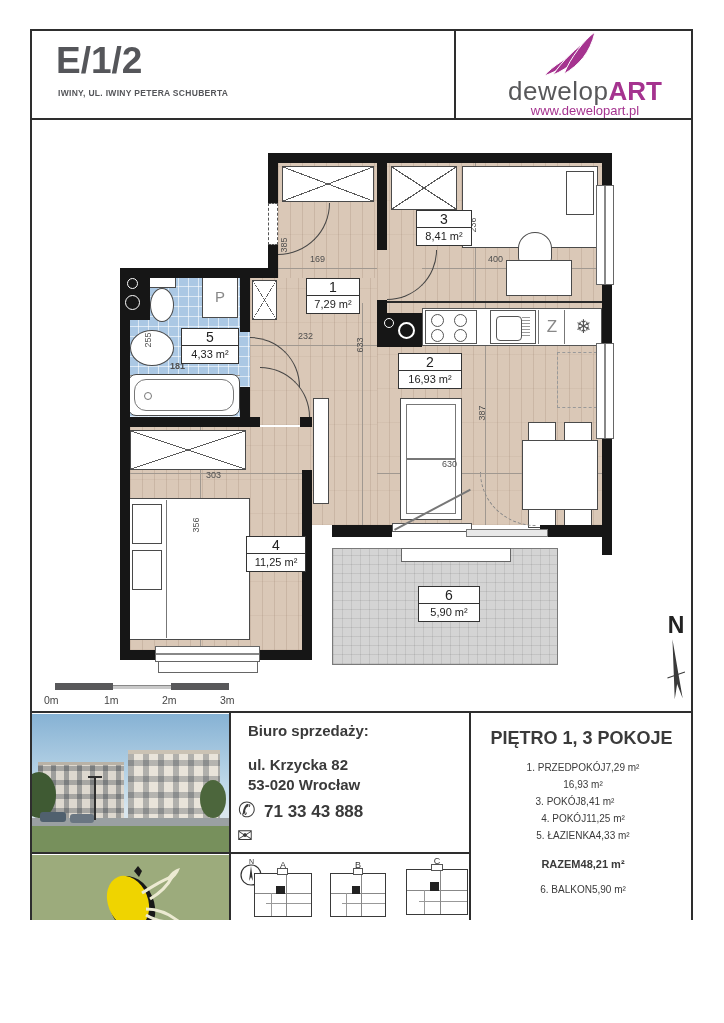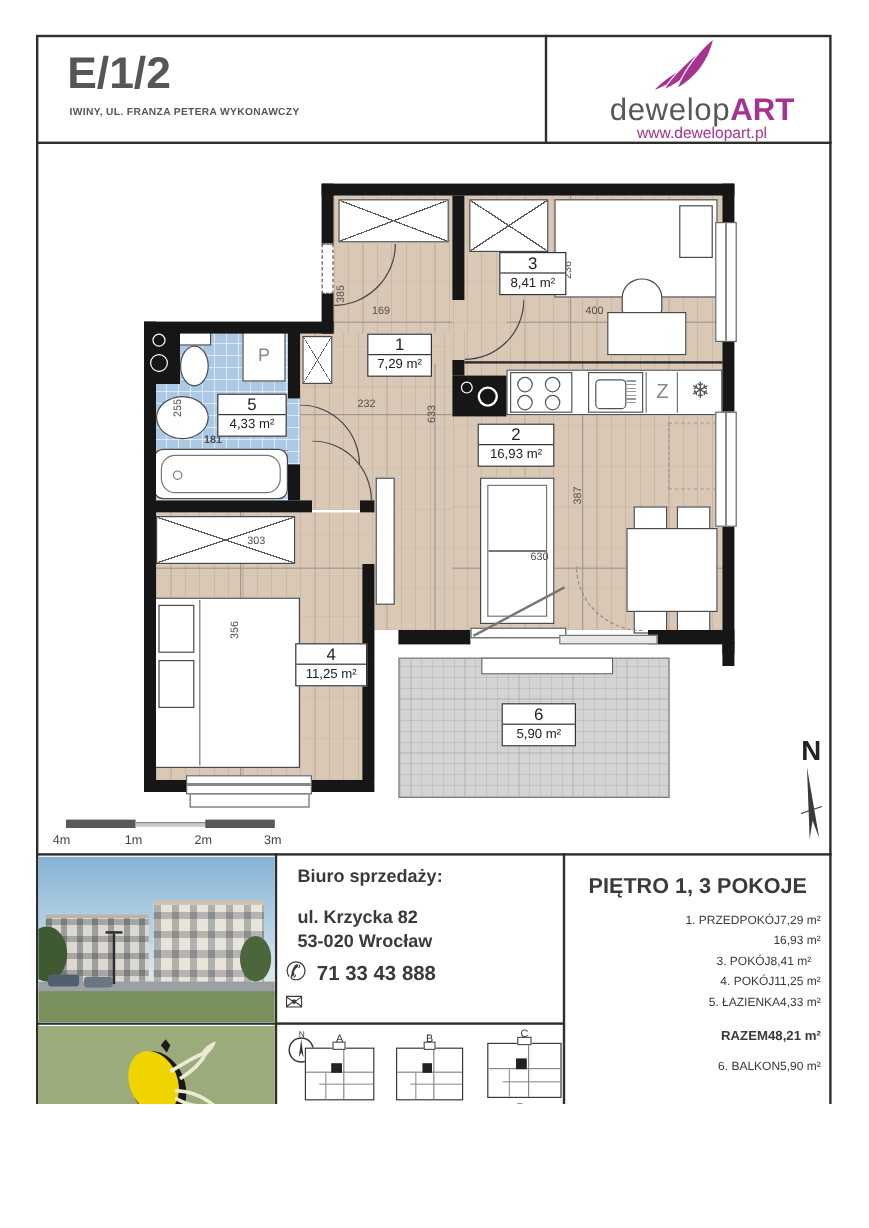--- a/index.html
+++ b/index.html
@@ -19,21 +19,21 @@
   .xbox{background-image:linear-gradient(to top right,transparent 49.2%,#5a5a5a 49.2% 50.8%,transparent 50.8%),linear-gradient(to bottom right,transparent 49.2%,#5a5a5a 49.2% 50.8%,transparent 50.8%);}
   .door{position:absolute;z-index:12;box-sizing:border-box;}
   .dline{position:absolute;background:#a09890;z-index:5;}
   .dim{position:absolute;font-size:9px;color:#4f4f4f;z-index:30;background:transparent;white-space:nowrap;}
   .vdim{transform:rotate(-90deg);transform-origin:center;}
   .rlbl{position:absolute;background:#fff;border:1px solid #333;text-align:center;color:#222;z-index:32;box-sizing:border-box;}
   .rlbl .n{font-size:14px;line-height:16px;border-bottom:1px solid #333;font-weight:400;}
   .rlbl .a{font-size:11px;line-height:17px;}
   .appl{position:absolute;background:#fff;border:1px solid #555;box-sizing:border-box;z-index:11;}
   .burner{position:absolute;border:1px solid #555;border-radius:50%;background:#fff;}
-  .srow{position:absolute;display:flex;justify-content:flex-end;color:#3a3a3a;font-size:10px;}
+  .srow{position:absolute;display:flex;justify-content:center;color:#3a3a3a;font-size:10px;}
   .lrow{position:absolute;display:flex;color:#3a3a3a;font-size:5.5px;line-height:7px;}
   .mini{position:absolute;background:#fff;border:1.5px solid #3a3a3a;box-sizing:border-box;z-index:2;}
   .mh{position:absolute;left:0;right:0;top:45%;border-top:1px solid #888;}
   .mh2{position:absolute;left:20%;right:0;top:70%;border-top:1px solid #999;}
   .mv{position:absolute;top:0;bottom:0;left:55%;border-left:1px solid #888;}
   .mv2{position:absolute;top:45%;bottom:0;left:28%;border-left:1px solid #999;}
   .mc{position:absolute;left:38%;top:28%;width:16%;height:20%;background:#222;}
   .mn{position:absolute;left:40%;top:-6px;width:16%;height:5px;background:#fff;border:1px solid #555;}
   .me{position:absolute;right:1%;bottom:1%;width:44%;height:48%;background:#c9cfa6;}
   .mlbl{position:absolute;font-size:9px;color:#333;text-align:center;z-index:3;}
@@ -45,21 +45,21 @@
 
   <div class="frame" style="left:30px;top:29px;width:663px;height:964px;"></div>
   <div class="hdiv" style="left:30px;top:118px;width:663px;height:2px;"></div>
   <div class="hdiv" style="left:454px;top:29px;width:2px;height:91px;"></div>
   <div class="hdiv" style="left:30px;top:711px;width:663px;height:2px;"></div>
   <div class="hdiv" style="left:30px;top:852px;width:440px;height:2px;"></div>
   <div class="hdiv" style="left:229px;top:711px;width:2px;height:282px;"></div>
   <div class="hdiv" style="left:469px;top:711px;width:2px;height:282px;"></div>
 
   <div class="abs" style="left:56px;top:40px;font-size:37px;font-weight:bold;color:#55565a;">E/1/2</div>
-  <div class="abs" style="left:58px;top:88px;font-size:8.5px;font-weight:bold;color:#55565a;letter-spacing:.3px;">IWINY, UL. FRANZA PETERA WYKONAWCZY</div>
+  <div class="abs" style="left:58px;top:88px;font-size:8.5px;font-weight:bold;color:#55565a;letter-spacing:.3px;">IWINY, UL. IWINY PETERA SCHUBERTA</div>
 
   <div class="abs" style="left:540px;top:31px;width:70px;height:46px;z-index:2;">
     <svg width="70" height="46" viewBox="0 0 70 46">
       <path d="M4,45 C18,40 30,33 38,21 C30,25 12,35 4,45 Z" fill="#a5338f" stroke="#fff" stroke-width="1"></path>
       <path d="M13,44 C29,37 41,27 48,9 C38,15 21,31 13,44 Z" fill="#a5338f" stroke="#fff" stroke-width="1"></path>
       <path d="M24,43 C39,34 50,22 55,1 C45,8 30,27 24,43 Z" fill="#a5338f" stroke="#fff" stroke-width="1"></path>
     </svg>
   </div>
   <div class="abs" style="left:480px;top:76px;width:210px;text-align:center;font-size:26px;color:#58585a;"><span style="letter-spacing:.5px;">dewelop</span><span style="color:#a5338f;font-weight:bold;">ART</span></div>
   <div class="abs" style="left:480px;top:103px;width:210px;text-align:center;font-size:13px;color:#a5338f;">www.dewelopart.pl</div>
@@ -175,21 +175,21 @@
     <div class="dline" style="left:365px;top:23px;width:1px;height:140px;"></div>
 
     <div class="dim" style="left:200px;top:114px;">169</div>
     <div class="dim vdim" style="left:166px;top:100px;">385</div>
     <div class="dim" style="left:378px;top:114px;">400</div>
     <div class="dim vdim" style="left:355px;top:80px;">236</div>
     <div class="dim" style="left:188px;top:191px;">232</div>
     <div class="dim vdim" style="left:242px;top:200px;">633</div>
     <div class="dim" style="left:60px;top:221px;font-weight:bold;">181</div>
     <div class="dim vdim" style="left:30px;top:195px;">255</div>
-    <div class="dim" style="left:96px;top:305px;">303</div>
+    <div class="dim" style="left:96px;top:330px;">303</div>
     <div class="dim vdim" style="left:78px;top:380px;">356</div>
     <div class="dim vdim" style="left:364px;top:268px;">387</div>
     <div class="dim" style="left:332px;top:319px;">630</div>
 
     <div class="rlbl" style="left:196px;top:138px;width:54px;">
       <div class="n">1</div>
       <div class="a">7,29 m²</div>
     </div>
     <div class="rlbl" style="left:288px;top:213px;width:64px;">
       <div class="n">2</div>
@@ -217,21 +217,21 @@
     <div style="font-size:23px;font-weight:bold;color:#222;">N</div>
     <svg width="22" height="68" viewBox="0 0 22 68" style="transform:rotate(-6deg);">
       <polygon points="11,0 15,60 11,45 7,60" fill="#3a3a3a"></polygon>
       <line x1="2" y1="38" x2="20" y2="34" stroke="#3a3a3a" stroke-width="1"></line>
     </svg>
   </div>
 
   <div class="abs" style="left:55px;top:683px;width:58px;height:7px;background:#58585a;"></div>
   <div class="abs" style="left:113px;top:685px;width:58px;height:3px;background:#c9c9c9;border-top:1px solid #888;"></div>
   <div class="abs" style="left:171px;top:683px;width:58px;height:7px;background:#58585a;"></div>
-  <div class="abs" style="left:44px;top:694px;font-size:10.5px;color:#444;">4m</div>
+  <div class="abs" style="left:44px;top:694px;font-size:10.5px;color:#444;">0m</div>
   <div class="abs" style="left:104px;top:694px;font-size:10.5px;color:#444;">1m</div>
   <div class="abs" style="left:162px;top:694px;font-size:10.5px;color:#444;">2m</div>
   <div class="abs" style="left:220px;top:694px;font-size:10.5px;color:#444;">3m</div>
 
   <div class="abs" style="left:32px;top:714px;width:197px;height:138px;overflow:hidden;background:linear-gradient(180deg,#86b2d4 0%,#c3dbea 55%,#d9e6ee 70%);">
     <div class="abs" style="left:6px;top:48px;width:86px;height:62px;background:#ddd8cf;border-top:3px solid #b9b2a6;background-image:repeating-linear-gradient(90deg,rgba(40,50,60,.35) 0 5px,transparent 5px 13px),repeating-linear-gradient(0deg,rgba(40,50,60,.3) 0 5px,transparent 5px 14px);"></div>
     <div class="abs" style="left:96px;top:36px;width:92px;height:76px;background:#e9e4da;border-top:4px solid #cac2b4;background-image:repeating-linear-gradient(90deg,rgba(45,55,65,.3) 0 6px,transparent 6px 15px),repeating-linear-gradient(0deg,rgba(45,55,65,.28) 0 6px,transparent 6px 16px);"></div>
     <div class="abs" style="left:0;top:104px;width:197px;height:12px;background:#9aa0a2;"></div>
     <div class="abs" style="left:0;top:112px;width:197px;height:26px;background:#77905c;"></div>
     <div class="abs" style="left:-10px;top:58px;width:34px;height:46px;background:#3f5a33;border-radius:50%;"></div>

